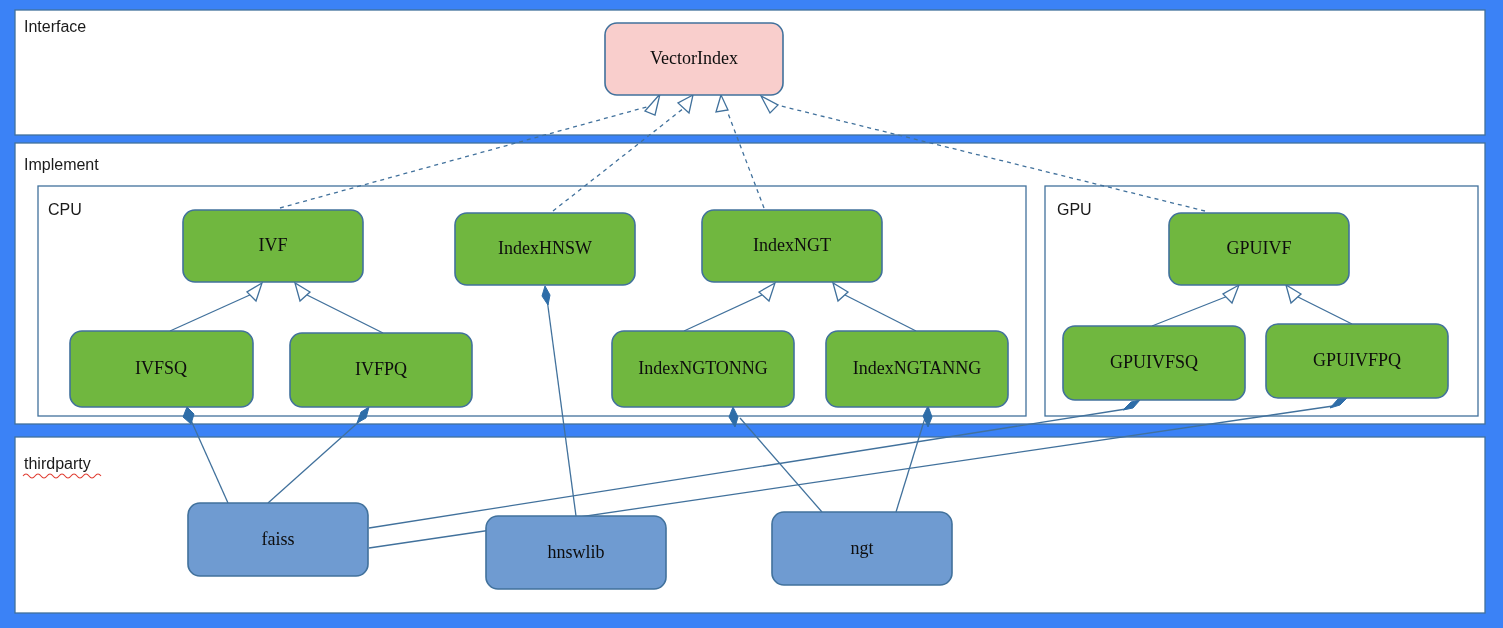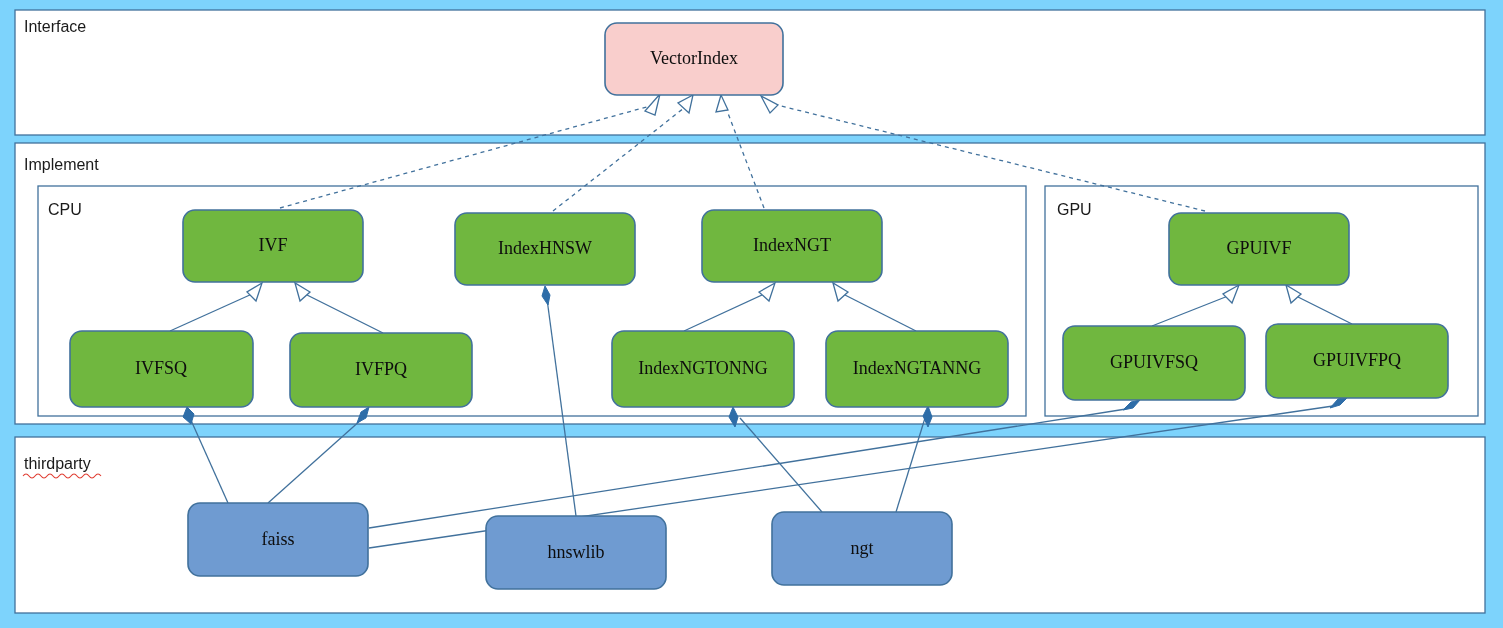--- a/index.html
+++ b/index.html
@@ -10,21 +10,21 @@
   body {
     width: 1503px;
     height: 628px;
     font-family: "Liberation Sans", sans-serif;
     overflow: hidden;
   }
   #diagram-root {
     position: relative;
     width: 1503px;
     height: 628px;
-    background: #7dd3fc;
+    background: #3b82f6;
   }
   svg.canvas {
     position: absolute;
     left: 0;
     top: 0;
     width: 1503px;
     height: 628px;
   }
   .group-rect {
     fill: #ffffff;

